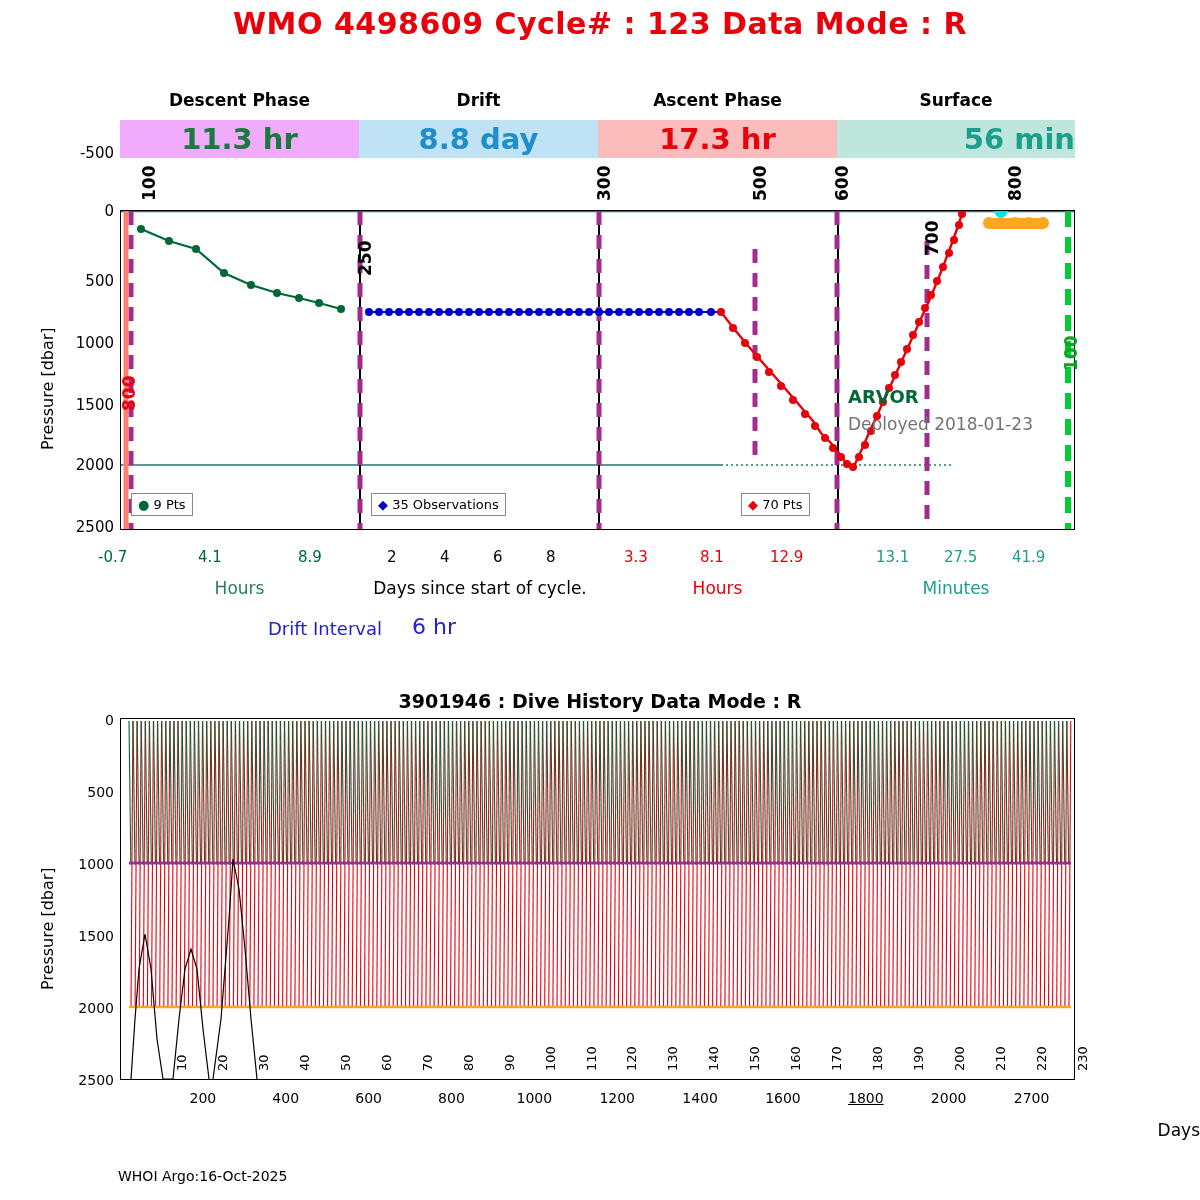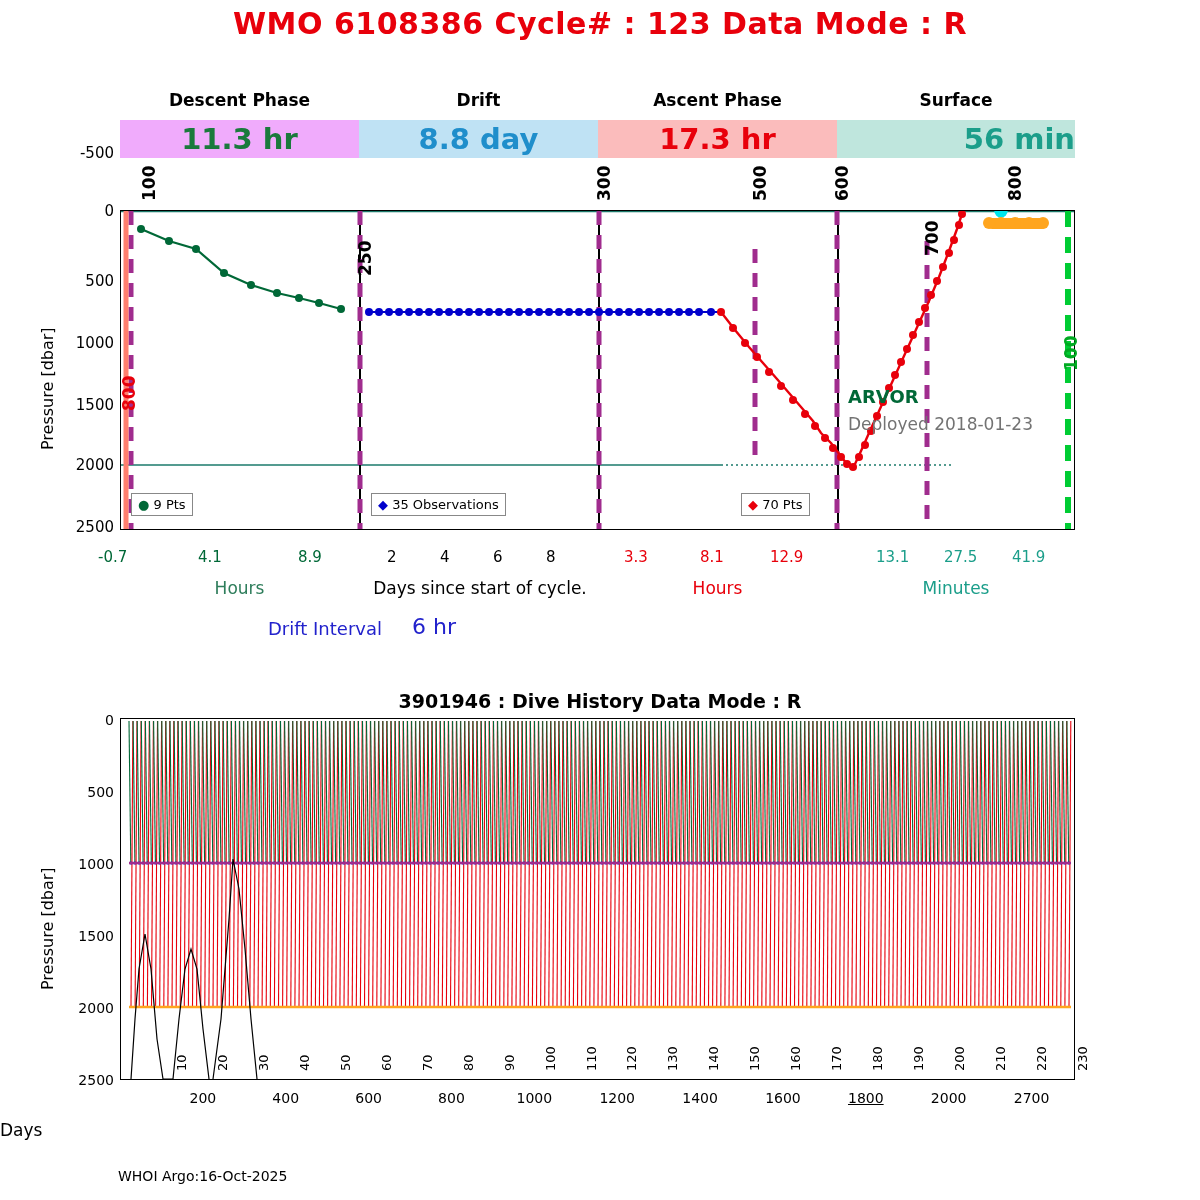--- a/index.html
+++ b/index.html
@@ -25,21 +25,21 @@
   
   #panel2{left:120px;top:718px;width:955px;height:362px;border:1px solid #000;box-sizing:border-box;background:#fff;}
   #p2title{top:690px;left:0;width:1200px;text-align:center;font-size:19px;font-weight:bold;color:#000;}
   .p2tick{position:absolute;font-size:14px;color:#000;}
   .p2rot{position:absolute;font-size:13px;color:#000;transform:rotate(-90deg);transform-origin:0 0;}
   #footer{left:118px;top:1168px;font-size:14px;color:#000;}
 </style>
 </head>
 <body>
 
-<div class="abs" id="main-title">WMO 6108386   Cycle# : 123   Data Mode : R</div>
+<div class="abs" id="main-title">WMO 4498609   Cycle# : 123   Data Mode : R</div>
 
 <div class="abs" id="panel1">
   <svg width="953" height="318" viewBox="0 0 953 318" style="position:absolute;left:0;top:0;">
 
     <line x1="0" y1="0.5" x2="953" y2="0.5" stroke="#1b7a6b" stroke-width="1.6"></line>
     <line x1="0" y1="254" x2="600" y2="254" stroke="#1b7a6b" stroke-width="1.6"></line>
     <line x1="600" y1="254" x2="723" y2="254" stroke="#1b7a6b" stroke-width="1.6" stroke-dasharray="2,3"></line>
     <line x1="723" y1="254" x2="832" y2="254" stroke="#1b7a6b" stroke-width="1.6" stroke-dasharray="2,3"></line>
 
     <line x1="239" y1="-46" x2="239" y2="318" stroke="#000" stroke-width="2"></line>
@@ -987,15 +987,15 @@
     <div class="abs p2tick" style="left: 348.609px; top: 1090px; width: 40px; text-align: center;">600</div>
     <div class="abs p2tick" style="left: 431.478px; top: 1090px; width: 40px; text-align: center;">800</div>
     <div class="abs p2tick" style="left: 514.348px; top: 1090px; width: 40px; text-align: center;">1000</div>
     <div class="abs p2tick" style="left: 597.217px; top: 1090px; width: 40px; text-align: center;">1200</div>
     <div class="abs p2tick" style="left: 680.087px; top: 1090px; width: 40px; text-align: center;">1400</div>
     <div class="abs p2tick" style="left: 762.957px; top: 1090px; width: 40px; text-align: center;">1600</div>
     <div class="abs p2tick" style="left: 845.826px; top: 1090px; width: 40px; text-align: center; text-decoration: underline;">1800</div>
     <div class="abs p2tick" style="left: 928.696px; top: 1090px; width: 40px; text-align: center;">2000</div>
     <div class="abs p2tick" style="left: 1011.57px; top: 1090px; width: 40px; text-align: center;">2700</div>
   </div>
-<div class="abs" style="left:0;top:1120px;width:1200px;text-align:left;font-size:17px;">Days</div>
+<div class="abs" style="left:0;top:1120px;width:1200px;text-align:right;font-size:17px;">Days</div>
 
 <div class="abs" id="footer">WHOI Argo:16-Oct-2025</div>
 
 </body></html>

